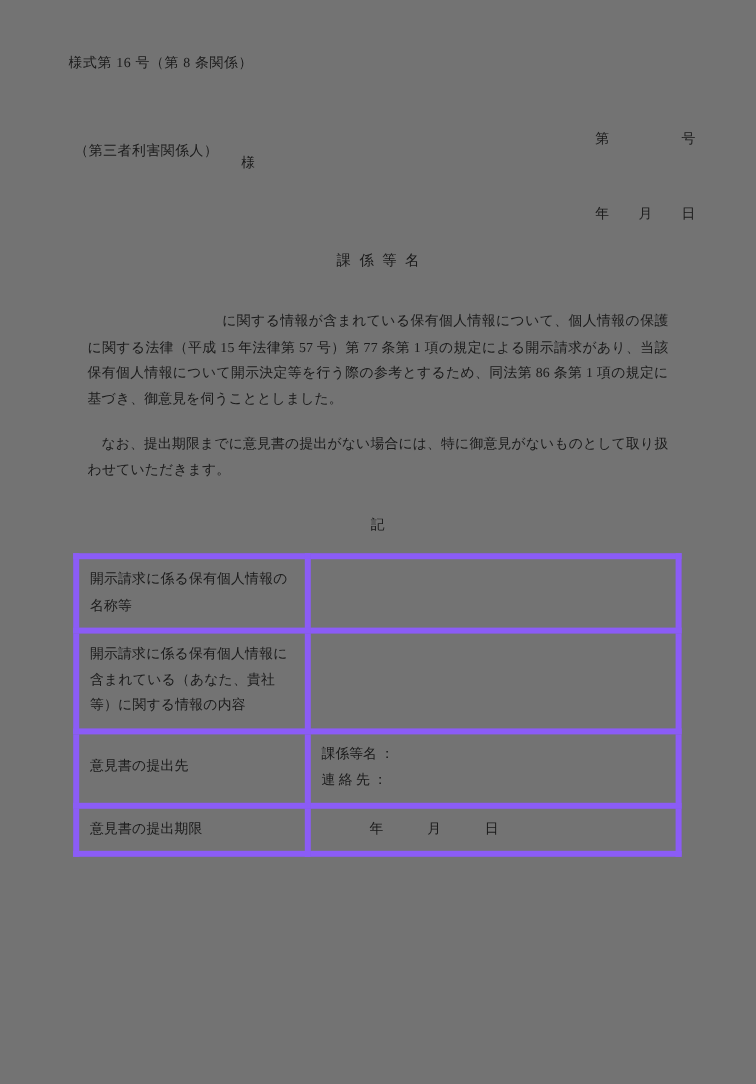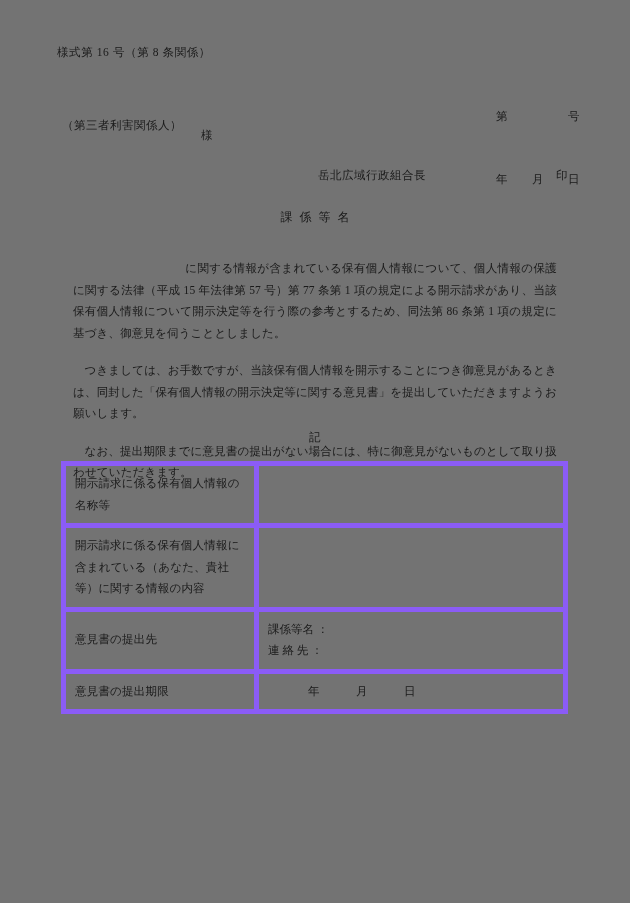--- a/index.html
+++ b/index.html
@@ -152,30 +152,25 @@
 
   <div class="doc-number-block">
     <div>第　　　　　号</div>
     <div>年　　月　　日</div>
   </div>
 
   <div class="addressee-name">（第三者利害関係人）</div>
 
   <div class="addressee-suffix">様</div>
 
-  <div class="issuer-row">
-    <span>岳北広域行政組合長</span>
-    <span>印</span>
-  </div>
 
   <div class="doc-title">課係等名</div>
 
   <div class="body-block">
     <p class="para"><span class="blank-lead"></span><span>に関する情報が含まれている保有個人情報について、個人情報の保護に関する法律（平成 15 年法律第 57 号）第 77 条第 1 項の規定による開示請求があり、当該保有個人情報について開示決定等を行う際の参考とするため、同法第 86 条第 1 項の規定に基づき、御意見を伺うこととしました。</span></p>
-    <p class="para indent-one">つきましては、お手数ですが、当該保有個人情報を開示することにつき御意見があるときは、同封した「保有個人情報の開示決定等に関する意見書」を提出していただきますようお願いします。</p>
     <p class="para indent-one">なお、提出期限までに意見書の提出がない場合には、特に御意見がないものとして取り扱わせていただきます。</p>
   </div>
 
   <div class="kisai">記</div>
 
   <table class="form-table">
     <tbody>
       <tr class="r1">
         <td class="label">開示請求に係る保有個人情報の名称等</td>
         <td class="value"></td>

